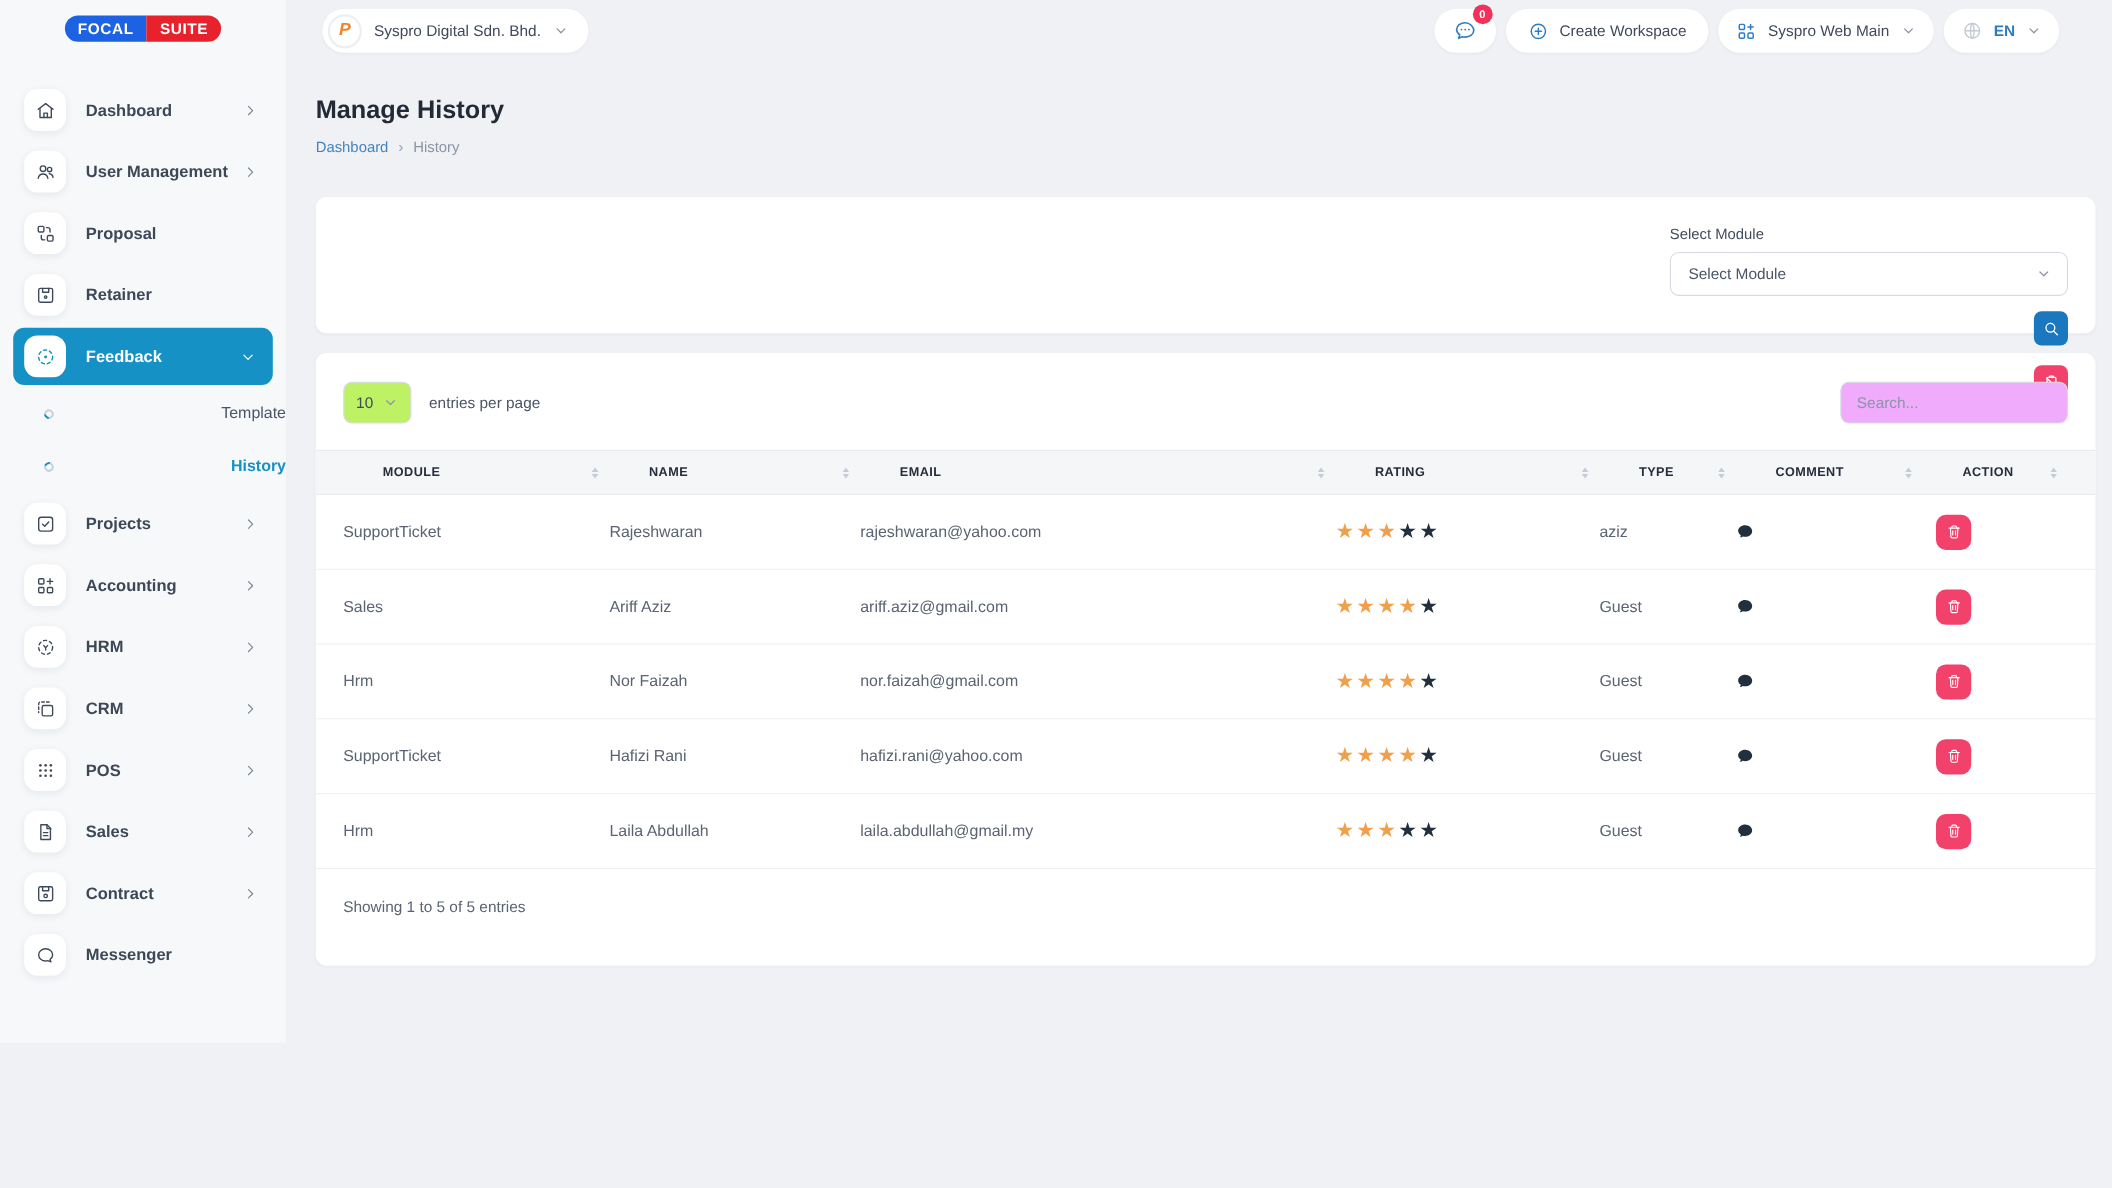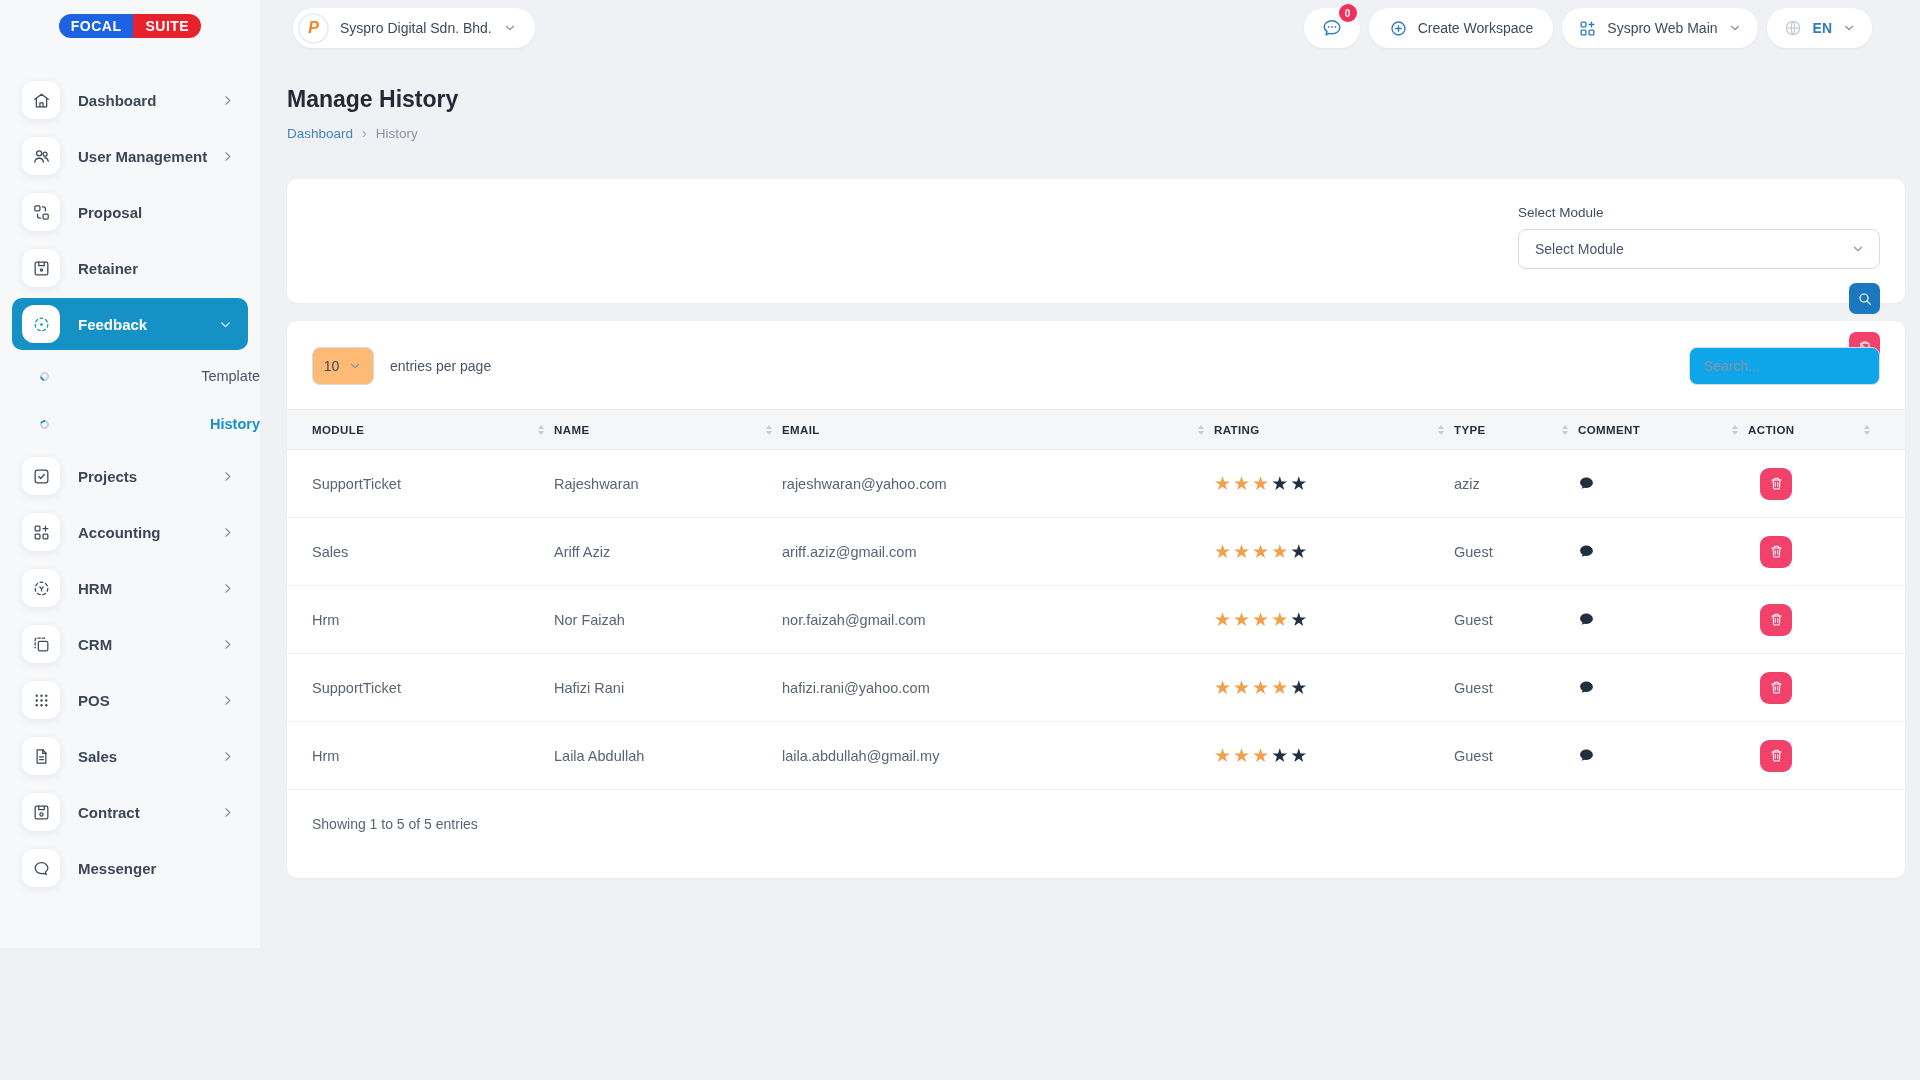--- a/index.html
+++ b/index.html
@@ -77,29 +77,29 @@
   .select{width:362px;height:40px;border:1px solid var(--border);border-radius:8px;background:#fff;display:flex;
     align-items:center;justify-content:space-between;padding:0 14px 0 16px;font-size:14px;color:#4a5568;cursor:pointer;}
   .sq-btn{width:31px;height:31px;border-radius:7px;border:none;display:flex;align-items:center;justify-content:center;cursor:pointer;margin-bottom:4px;}
   .sq-btn svg{width:16px;height:16px;fill:none;stroke:#fff;stroke-width:1.8;stroke-linecap:round;stroke-linejoin:round;}
   .btn-search{background:var(--searchbtn);margin-left:30px;}
   .btn-reset{background:var(--danger);margin-left:-9px;}
 
   .table-card{margin-top:18px;padding-bottom:46px;}
   .table-controls{display:flex;align-items:center;padding:26px 25px 24px 25px;}
   .pagesize{width:62px;height:38px;border:1px solid var(--border);border-radius:8px;display:flex;align-items:center;
-    justify-content:center;gap:9px;font-size:14px;color:#3f4a5a;cursor:pointer;background:#fdba74;}
+    justify-content:center;gap:9px;font-size:14px;color:#3f4a5a;cursor:pointer;background:#bef264;}
   .pp-label{margin-left:16px;font-size:14px;color:#4a5568;}
-  .tsearch{margin-left:auto;width:191px;height:38px;border:1px solid var(--border);border-radius:8px;padding:0 14px;
-    font-size:14px;color:#3f4a5a;outline:none;font-family:inherit;background:#0ea5e9;}
+  .tsearch{margin-left:auto;width:207px;height:38px;border:1px solid var(--border);border-radius:8px;padding:0 14px;
+    font-size:14px;color:#3f4a5a;outline:none;font-family:inherit;background:#f0abfc;}
   .tsearch::placeholder{color:var(--muted);}
 
   .cols{display:grid;grid-template-columns:242px 228px 432px 240px 124px 170px 1fr;align-items:center;padding:0 25px;}
   .thead{height:41px;background:var(--theadbg);border-top:1px solid var(--theadline);border-bottom:1px solid var(--theadline);}
-  .th{display:flex;align-items:center;justify-content:space-between;padding-right:10px;cursor:pointer;}
+  .th{display:flex;align-items:center;justify-content:space-between;padding-right:10px;cursor:pointer;margin-left:36px;}
   .th-label{font-size:11.5px;font-weight:700;letter-spacing:.4px;color:#262e3c;text-transform:uppercase;}
   .sort{display:inline-flex;flex-direction:column;gap:2px;}
   .sort i{display:block;width:0;height:0;border-left:3.5px solid transparent;border-right:3.5px solid transparent;}
   .sort .up{border-bottom:4.5px solid #c5ccd6;}
   .sort .dn{border-top:4.5px solid #c5ccd6;}
   .trow{min-height:68px;border-bottom:1px solid var(--rowline);font-size:14.5px;color:var(--txt-cell);}
   .stars{letter-spacing:2px;font-size:19px;line-height:1;}
   .star-on{color:var(--star-on);}
   .star-off{color:var(--star-off);}
   .comment-cell svg{width:17px;height:17px;fill:var(--star-off);cursor:pointer;}

